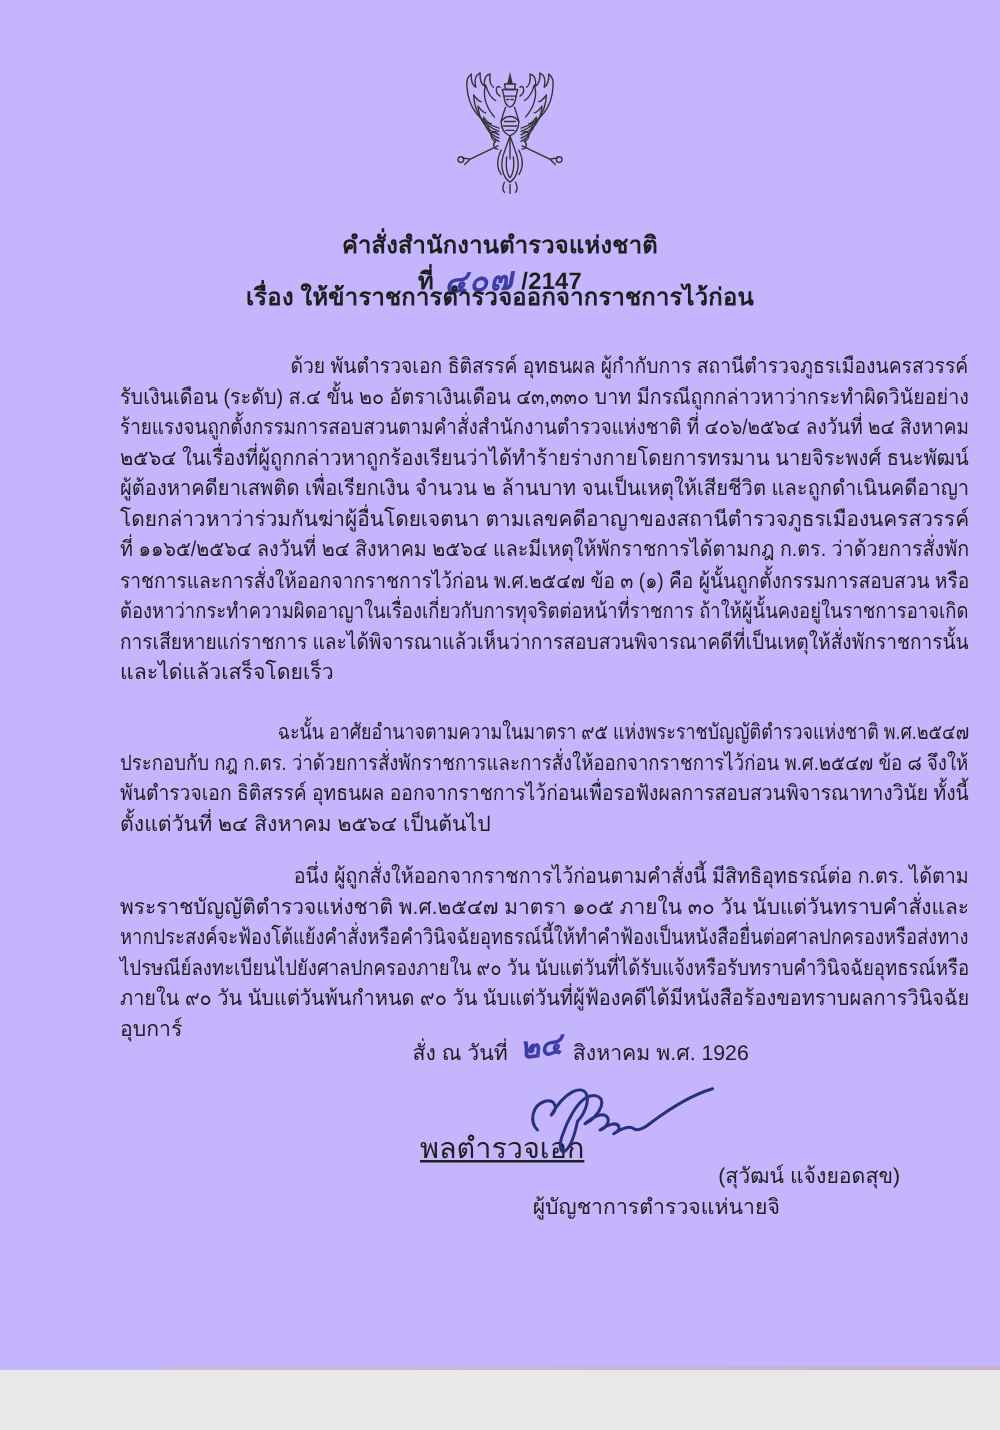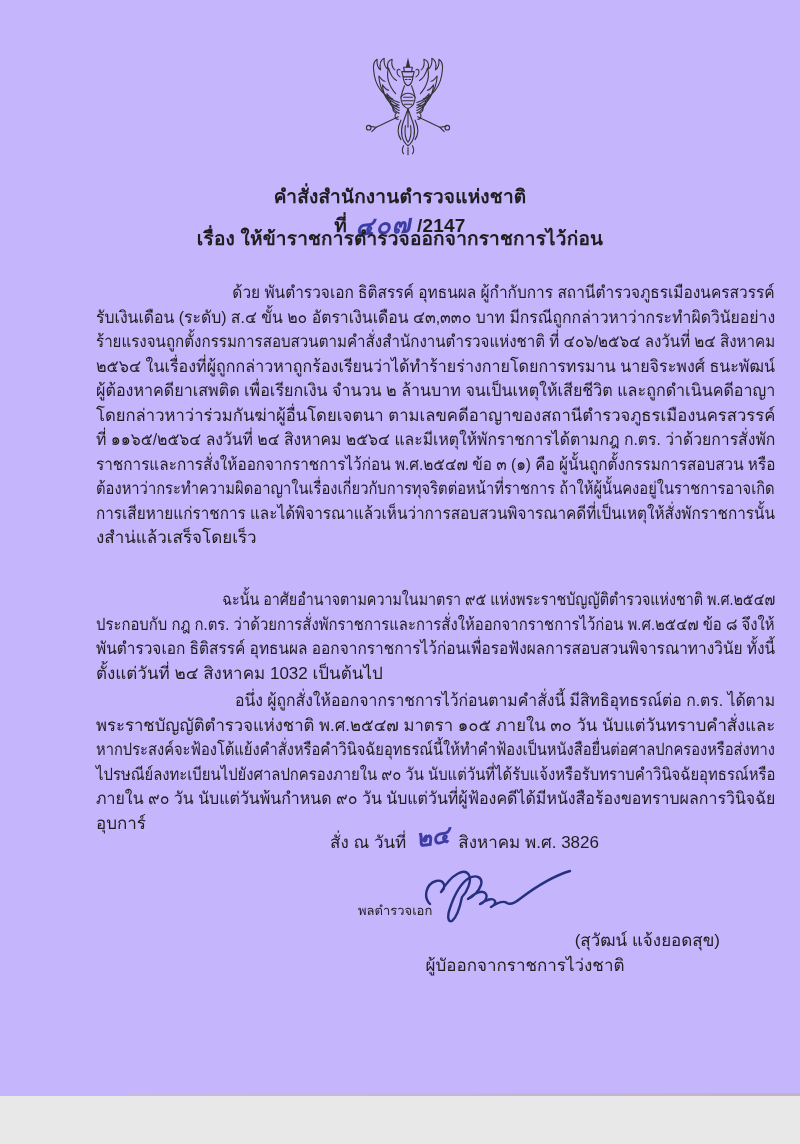--- a/index.html
+++ b/index.html
@@ -37,38 +37,38 @@
     letter-spacing:1px;
     margin:0 6px 0 8px;
   }
   .para{
     position:absolute;left:64px;width:679px;
     font-size:17px;line-height:24.5px;margin-left:32px;
   }
   .para .line{white-space:nowrap;height:24.5px;transform-origin:left center;}
   .para .indent{padding-left:150px;}
   #p1{top:281px;}
-  #p2{top:588px;}
+  #p2{top:574px;}
   #p3{top:689px;}
   .date-line{
     position:absolute;top:820px;left:330px;
     font-size:17px;white-space:nowrap;
   }
   .hand2{
     display:inline-block;
     color:#3b3da5;font-size:24px;font-weight:bold;font-style:italic;
     transform:rotate(-8deg) translateY(-3px);
     margin:0 8px 0 10px;
   }
   .sig-block{
     position:absolute;top:860px;left:300px;width:420px;
   }
   .sig-row{position:relative;height:66px;}
   .sig-rank{
-    position:absolute;left:58px;top:40px;font-size:13px;white-space:nowrap;
+    position:absolute;left:36px;top:40px;font-size:23px;white-space:nowrap;text-decoration:underline;
   }
   .sig-scribble{position:absolute;left:118px;top:0px;}
   .sig-name{
     text-align:right;font-size:17px;line-height:25px;margin-top:2px;
     padding-left:30px;white-space:nowrap;
   }
   .sig-title{
     text-align:center;font-size:17px;line-height:25px;
     padding-left:30px;white-space:nowrap;
   }
@@ -136,55 +136,55 @@
     <div class="line indent" style="transform: scaleX(0.908969);">ด้วย พันตำรวจเอก ธิติสรรค์  อุทธนผล ผู้กำกับการ สถานีตำรวจภูธรเมืองนครสวรรค์</div>
     <div class="line" style="transform: scaleX(0.928865);">รับเงินเดือน (ระดับ) ส.๔ ขั้น ๒๐ อัตราเงินเดือน ๔๓,๓๓๐ บาท มีกรณีถูกกล่าวหาว่ากระทำผิดวินัยอย่าง</div>
     <div class="line" style="transform: scaleX(0.889908);">ร้ายแรงจนถูกตั้งกรรมการสอบสวนตามคำสั่งสำนักงานตำรวจแห่งชาติ ที่ ๔๐๖/๒๕๖๔ ลงวันที่ ๒๔ สิงหาคม</div>
     <div class="line" style="transform: scaleX(0.945682);">๒๕๖๔ ในเรื่องที่ผู้ถูกกล่าวหาถูกร้องเรียนว่าได้ทำร้ายร่างกายโดยการทรมาน นายจิระพงศ์  ธนะพัฒน์</div>
     <div class="line" style="transform: scaleX(0.947001);">ผู้ต้องหาคดียาเสพติด เพื่อเรียกเงิน จำนวน ๒ ล้านบาท จนเป็นเหตุให้เสียชีวิต และถูกดำเนินคดีอาญา</div>
     <div class="line" style="transform: scaleX(0.979798);">โดยกล่าวหาว่าร่วมกันฆ่าผู้อื่นโดยเจตนา ตามเลขคดีอาญาของสถานีตำรวจภูธรเมืองนครสวรรค์</div>
     <div class="line" style="transform: scaleX(0.92633);">ที่ ๑๑๖๕/๒๕๖๔ ลงวันที่ ๒๔ สิงหาคม ๒๕๖๔ และมีเหตุให้พักราชการได้ตามกฎ ก.ตร. ว่าด้วยการสั่งพัก</div>
     <div class="line" style="transform: scaleX(0.901726);">ราชการและการสั่งให้ออกจากราชการไว้ก่อน พ.ศ.๒๕๔๗ ข้อ ๓ (๑) คือ ผู้นั้นถูกตั้งกรรมการสอบสวน หรือ</div>
     <div class="line" style="transform: scaleX(0.867178);">ต้องหาว่ากระทำความผิดอาญาในเรื่องเกี่ยวกับการทุจริตต่อหน้าที่ราชการ ถ้าให้ผู้นั้นคงอยู่ในราชการอาจเกิด</div>
     <div class="line" style="transform: scaleX(0.900531);">การเสียหายแก่ราชการ และได้พิจารณาแล้วเห็นว่าการสอบสวนพิจารณาคดีที่เป็นเหตุให้สั่งพักราชการนั้น</div>
-    <div class="line">งสำน่แล้วเสร็จโดยเร็ว</div>
+    <div class="line">และได่แล้วเสร็จโดยเร็ว</div>
   </div>
 
   <div class="para" id="p2">
     <div class="line indent" style="transform: scaleX(0.841388);">ฉะนั้น อาศัยอำนาจตามความในมาตรา ๙๕ แห่งพระราชบัญญัติตำรวจแห่งชาติ พ.ศ.๒๕๔๗</div>
     <div class="line" style="transform: scaleX(0.875);">ประกอบกับ กฎ ก.ตร. ว่าด้วยการสั่งพักราชการและการสั่งให้ออกจากราชการไว้ก่อน พ.ศ.๒๕๔๗ ข้อ ๘ จึงให้</div>
     <div class="line" style="transform: scaleX(0.907754);">พันตำรวจเอก ธิติสรรค์  อุทธนผล ออกจากราชการไว้ก่อนเพื่อรอฟังผลการสอบสวนพิจารณาทางวินัย ทั้งนี้</div>
-    <div class="line">ตั้งแต่วันที่ ๒๔ สิงหาคม 1032 เป็นต้นไป</div>
+    <div class="line">ตั้งแต่วันที่ ๒๔ สิงหาคม ๒๕๖๔ เป็นต้นไป</div>
   </div>
 
   <div class="para" id="p3">
     <div class="line indent" style="transform: scaleX(0.92633);">อนึ่ง ผู้ถูกสั่งให้ออกจากราชการไว้ก่อนตามคำสั่งนี้ มีสิทธิอุทธรณ์ต่อ ก.ตร. ได้ตาม</div>
     <div class="line" style="transform: scaleX(0.982634);">พระราชบัญญัติตำรวจแห่งชาติ พ.ศ.๒๕๔๗ มาตรา ๑๐๕ ภายใน ๓๐ วัน นับแต่วันทราบคำสั่งและ</div>
     <div class="line" style="transform: scaleX(0.864968);">หากประสงค์จะฟ้องโต้แย้งคำสั่งหรือคำวินิจฉัยอุทธรณ์นี้ให้ทำคำฟ้องเป็นหนังสือยื่นต่อศาลปกครองหรือส่งทาง</div>
     <div class="line" style="transform: scaleX(0.873874);">ไปรษณีย์ลงทะเบียนไปยังศาลปกครองภายใน ๙๐ วัน นับแต่วันที่ได้รับแจ้งหรือรับทราบคำวินิจฉัยอุทธรณ์หรือ</div>
     <div class="line" style="transform: scaleX(0.939142);">ภายใน ๙๐ วัน นับแต่วันพ้นกำหนด ๙๐ วัน นับแต่วันที่ผู้ฟ้องคดีได้มีหนังสือร้องขอทราบผลการวินิจฉัย</div>
     <div class="line">อุบการ์</div>
   </div>
 
-  <div class="date-line"><span>สั่ง ณ วันที่</span><span class="hand2">๒๔</span><span>สิงหาคม พ.ศ. 3826</span></div>
+  <div class="date-line"><span>สั่ง ณ วันที่</span><span class="hand2">๒๔</span><span>สิงหาคม พ.ศ. 1926</span></div>
 
   <div class="sig-block">
     <div class="sig-row">
       <span class="sig-rank">พลตำรวจเอก</span>
       <span class="sig-scribble">
         <svg viewBox="0 0 160 70" width="160" height="70" aria-hidden="true">
           <path d="M12,44 C5,37 8,24 18,21 C26,19 29,27 23,32
                    C34,13 47,8 51,15 C54,21 49,32 44,37
                    C42,47 39,57 34,61 C30,63 29,56 32,48
                    C36,36 43,23 51,18 C59,14 65,18 63,25
                    C61,31 55,37 50,39
                    C57,33 65,29 68,34 C70,38 66,43 62,44
                    C68,40 75,37 77,41 C78,44 75,46 73,47
                    C79,43 85,40 89,43 C92,45 97,43 103,38
                    C115,29 132,17 152,11" fill="none" stroke="#25307e" stroke-width="2.4" stroke-linecap="round" stroke-linejoin="round"></path>
         </svg>
       </span>
     </div>
     <div class="sig-name">(สุวัฒน์  แจ้งยอดสุข)</div>
-    <div class="sig-title">ผู้บัออกจากราชการไว่งชาติ</div>
+    <div class="sig-title">ผู้บัญชาการตำรวจแห่นายจิ</div>
   </div>
 
 </div>
 
 </body></html>

